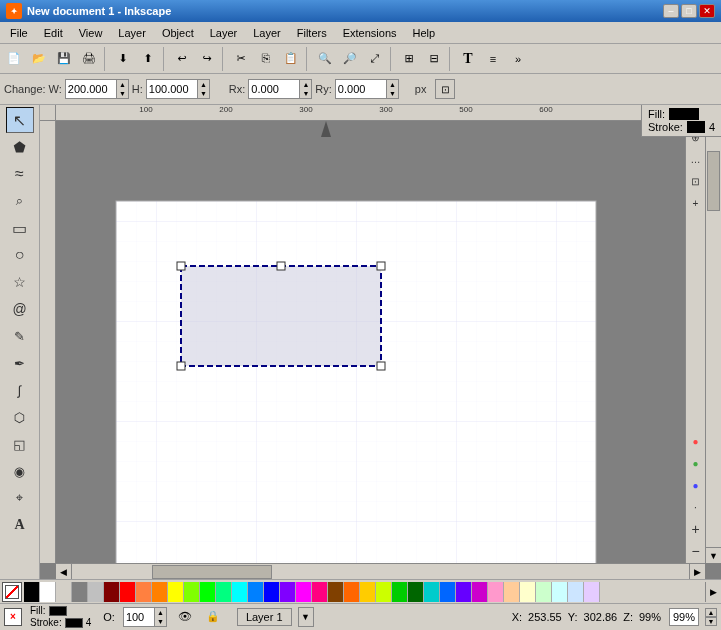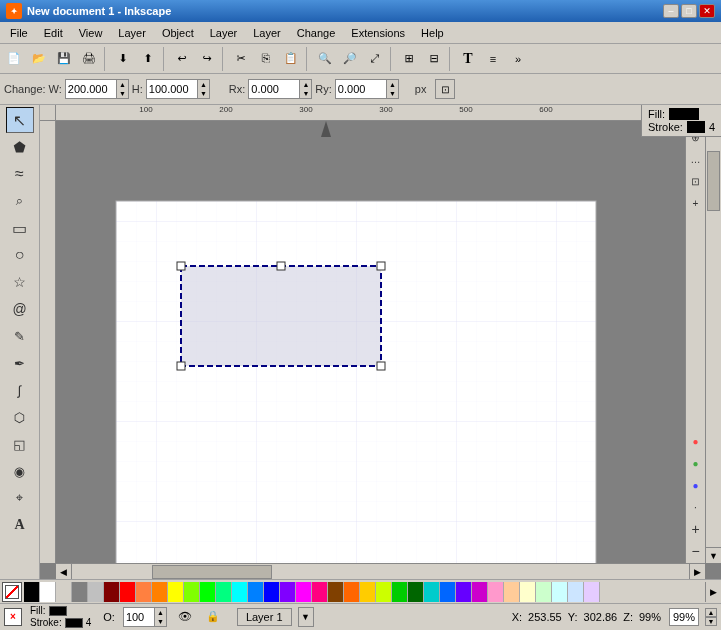--- a/index.html
+++ b/index.html
@@ -322,21 +322,21 @@
 </div>
 
 <div id="menubar">
   <span class="menu-item">File</span>
   <span class="menu-item">Edit</span>
   <span class="menu-item">View</span>
   <span class="menu-item">Layer</span>
   <span class="menu-item">Object</span>
   <span class="menu-item">Layer</span>
   <span class="menu-item">Layer</span>
-  <span class="menu-item">Change</span>
+  <span class="menu-item">Filters</span>
   <span class="menu-item">Extensions</span>
   <span class="menu-item">Help</span>
 </div>
 
 <div id="toolbar-area">
 
   <div id="toolbar1">
     <button class="tb-btn">📄</button>
     <button class="tb-btn">📂</button>
     <button class="tb-btn">💾</button>

